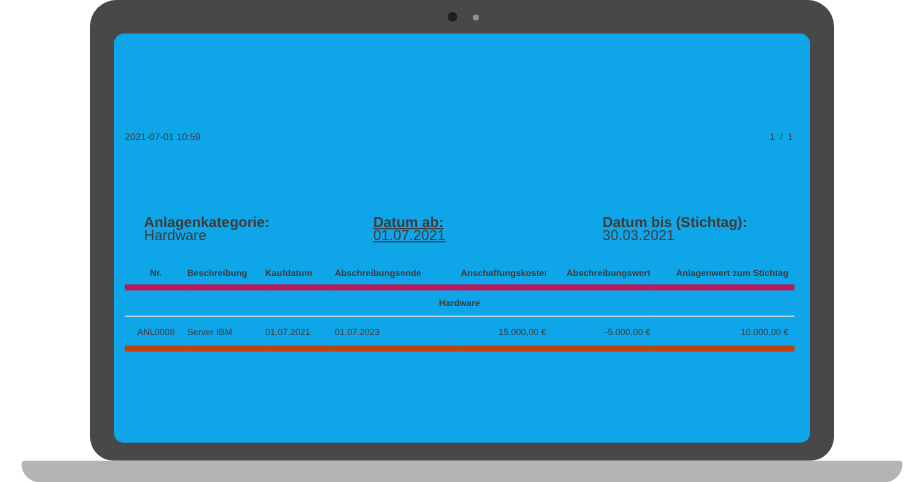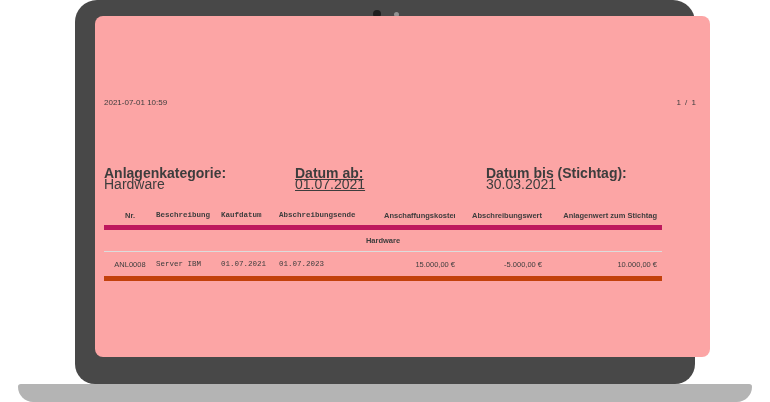--- a/index.html
+++ b/index.html
@@ -20,50 +20,49 @@
   .mic-dot{
     position:absolute;top:11.5px;left:319px;width:5px;height:5px;
     border-radius:50%;background:#929292;
   }
   .base{
     position:absolute;left:18px;top:384px;width:734px;height:18px;
     background:#b4b4b4;border-radius:3px 3px 16px 16px;
   }
   
   .screen{
-    position:absolute;left:20px;top:16px;width:580px;height:341px;
-    background:#fca5a5;border-radius:8px;overflow:hidden;
+    position:absolute;left:20px;top:28px;width:580px;height:341px;
+    background:#0ea5e9;border-radius:8px;overflow:hidden;
     color:#3d3d3d;
-    padding-left:35px;
   }
   .doc-header{
     position:absolute;top:82px;left:9px;right:13px;
     display:flex;align-items:baseline;font-size:8px;color:#3d3d3d;
   }
   .doc-header .l{flex:1;text-align:left;}
   .doc-header .c{flex:1;text-align:center;}
   .doc-header .r{flex:1;text-align:right;letter-spacing:1px;}
-  .filter{position:absolute;top:152px;font-size:14px;line-height:11px;}
+  .filter{position:absolute;top:152px;font-size:12px;line-height:11px;margin-left:16px;}
   .filter .flabel{font-weight:bold;}
   .f1{left:9px;}
   .f2{left:200px;text-decoration:underline;}
   .f3{left:391px;}
   
   table.report{
     position:absolute;top:189px;left:9px;width:558px;
     border-collapse:collapse;table-layout:fixed;
     font-size:7.5px;color:#3d3d3d;
   }
   table.report th,table.report td{
     padding:0;font-weight:normal;overflow:hidden;white-space:nowrap;
   }
   tr.head-row th{font-weight:bold;height:20px;vertical-align:middle;border-bottom:5px solid #be185d;}
   tr.group-row td{font-weight:bold;height:21px;text-align:center;vertical-align:middle;border-bottom:1px solid #dcdcdc;}
   tr.data-row td{height:24px;vertical-align:middle;border-bottom:5px solid #c2410c;}
-  .al{text-align:left;font-family:Liberation Mono, monospace;}
+  .al{text-align:left;}
   .ac{text-align:center;}
   .ar{text-align:right;}
   .pad-r{padding-right:5px !important;}
 </style>
 </head>
 <body>
 
 <div class="bezel">
   <div class="cam-dot"></div>
   <div class="mic-dot"></div>

